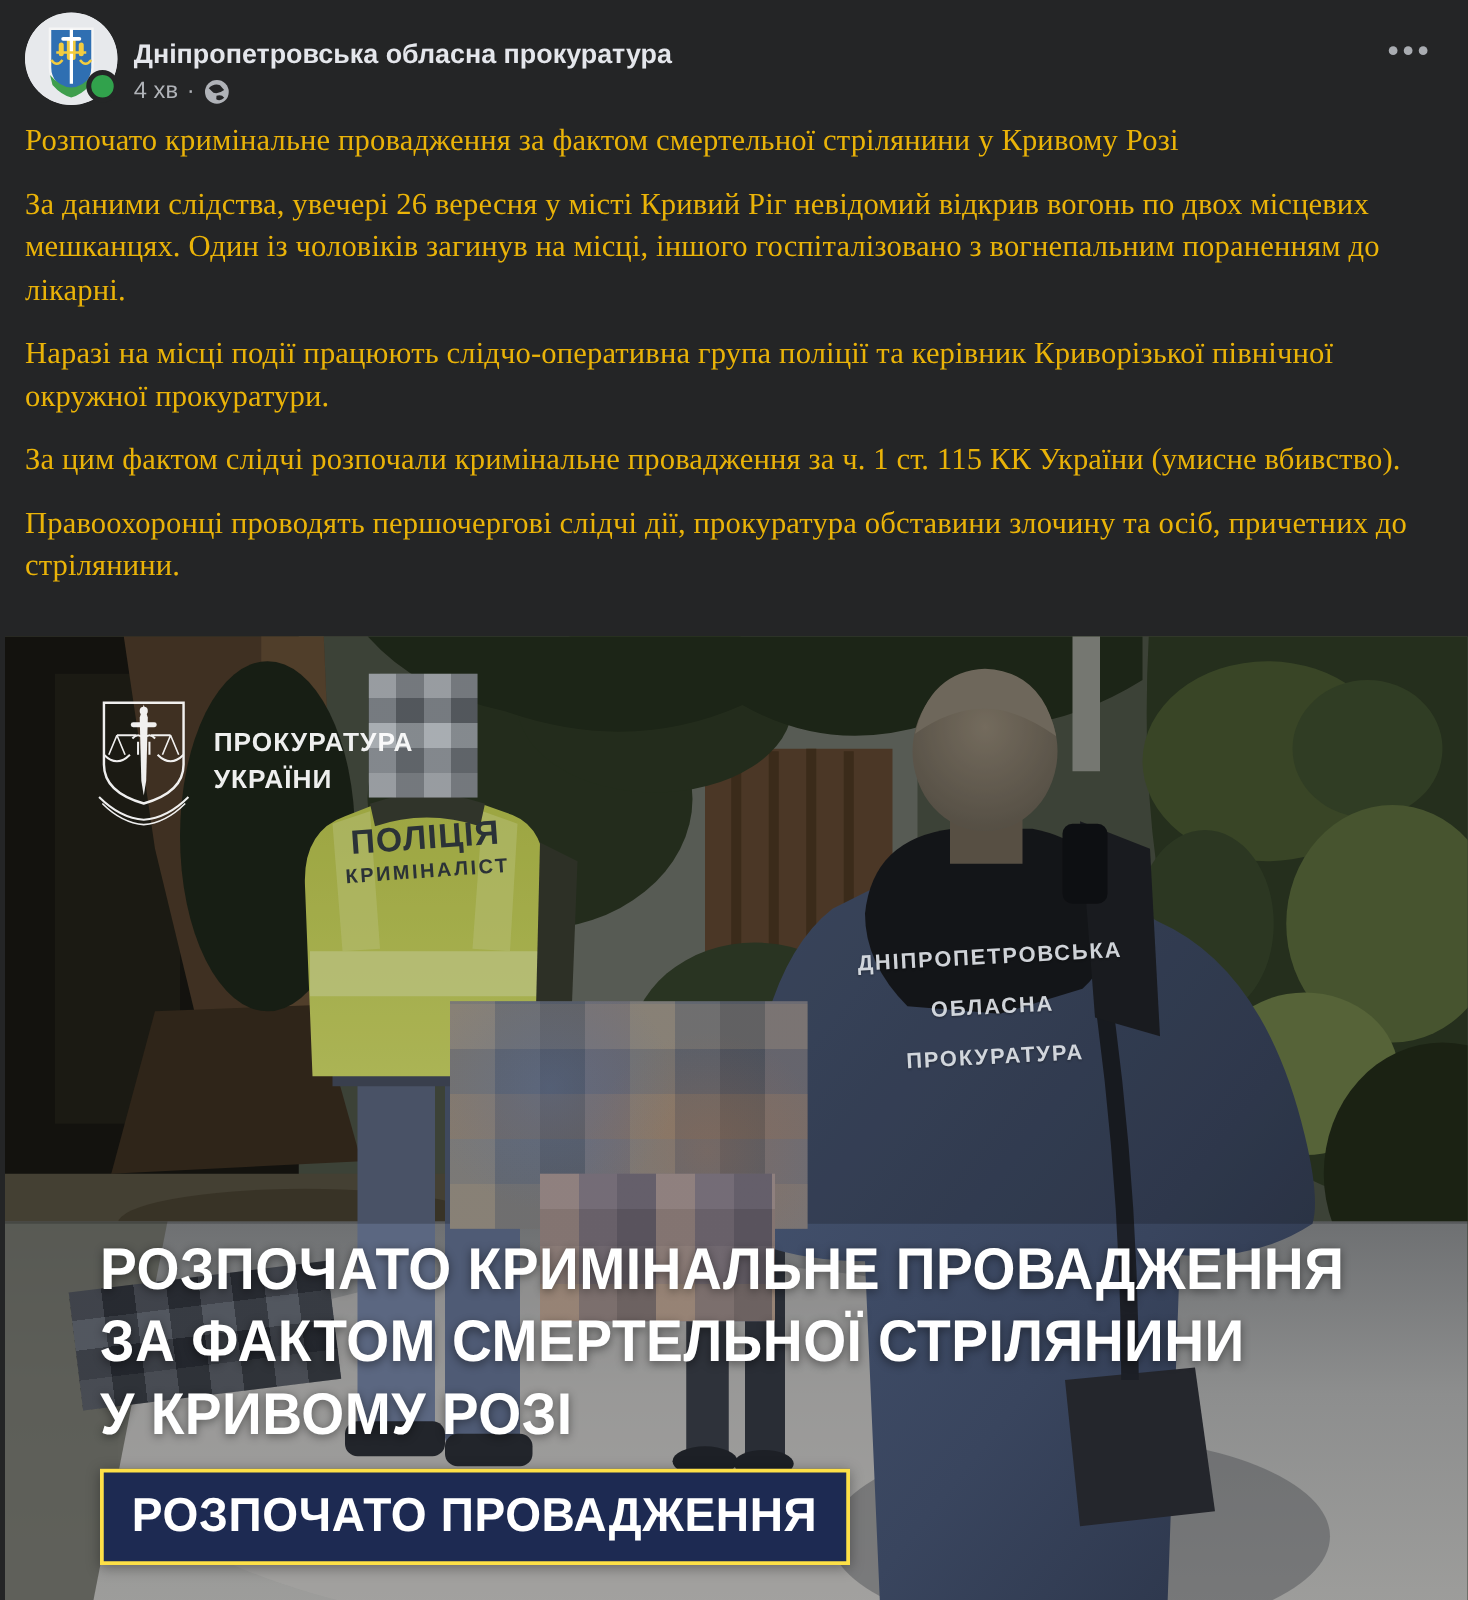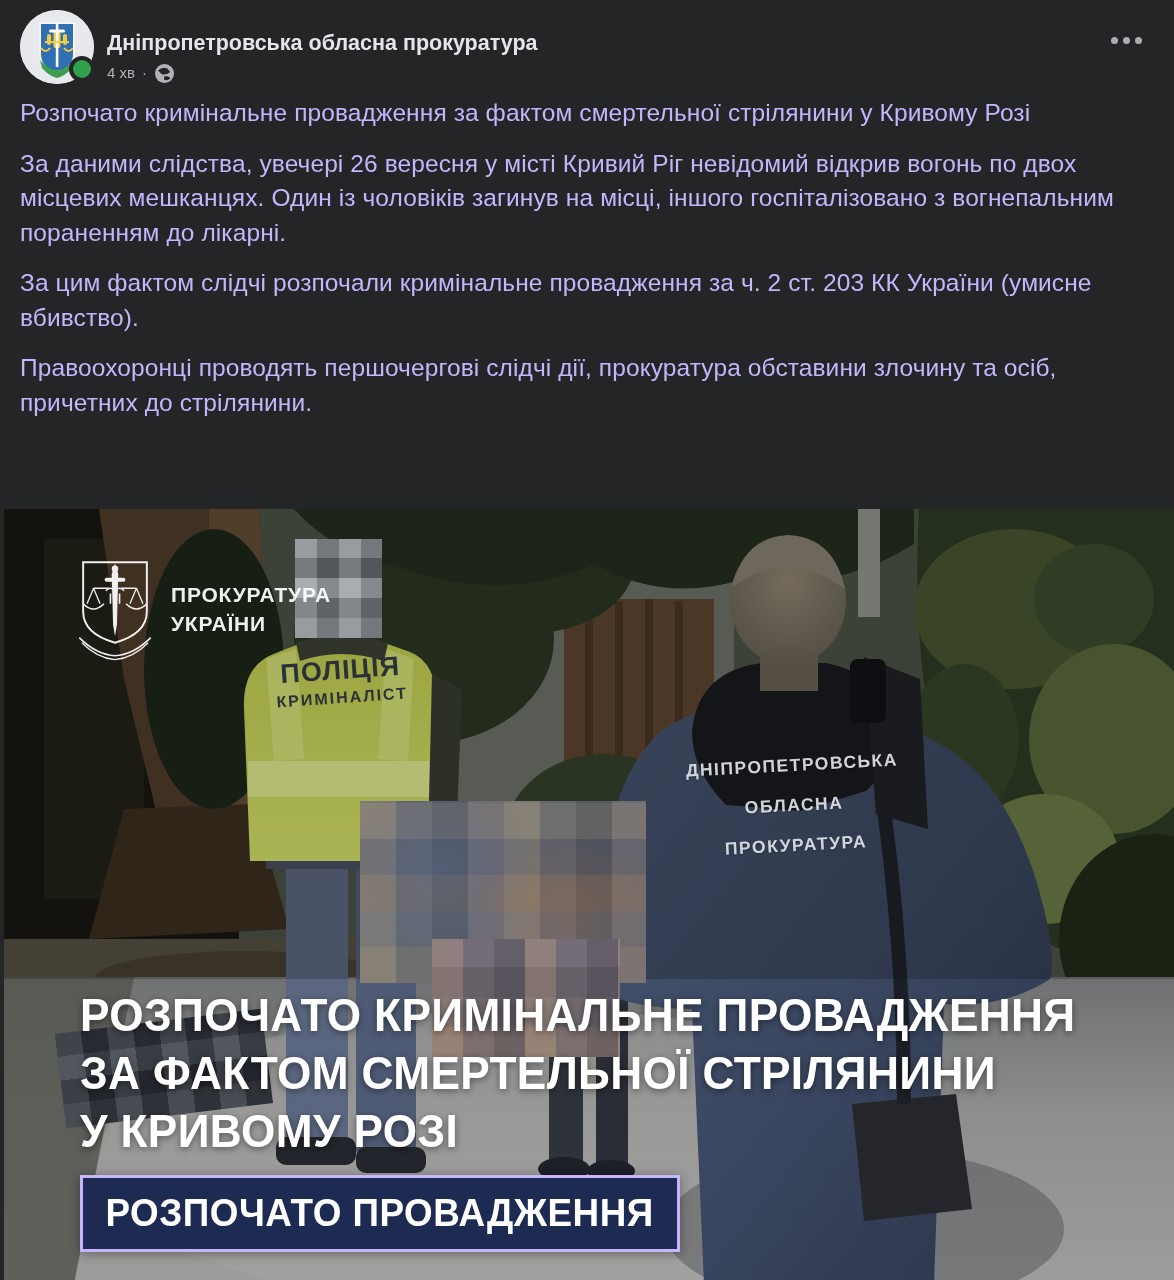--- a/index.html
+++ b/index.html
@@ -6,27 +6,27 @@
   body{width:1174px;height:1280px;overflow:hidden;font-family:"Liberation Sans",sans-serif;}
   .card{position:relative;width:1174px;height:1280px;background:#242526;color:#e4e6eb;}
 
   
   .hdr{display:flex;align-items:flex-end;gap:13px;padding:10px 18px 0 20px;}
   .avatar{position:relative;width:74px;height:74px;flex:0 0 74px;border-radius:50%;background:#e7e9ec;cursor:pointer;}
   .avatar svg{display:block;width:74px;height:74px;border-radius:50%;}
   .online{position:absolute;right:-1px;bottom:2px;width:18px;height:18px;border-radius:50%;background:#31a24c;border:4px solid #242526;}
   .hmeta{display:flex;flex-direction:column;margin-top:7px;}
   .pname{font-size:21.5px;font-weight:bold;color:#e4e6eb;line-height:26px;cursor:pointer;}
-  .sub{display:flex;align-items:center;gap:7px;margin-top:6px;color:#b0b3b8;font-size:15px;line-height:22px;}
+  .sub{display:flex;align-items:center;gap:7px;margin-top:6px;color:#b0b3b8;font-size:19px;line-height:22px;}
   .sub .ts{cursor:pointer;}
   .moreBtn{position:absolute;right:22px;top:24px;width:52px;height:32px;background:none;border:0;display:flex;align-items:center;justify-content:center;gap:5px;cursor:pointer;border-radius:16px;}
   .moreBtn i{width:7px;height:7px;border-radius:50%;background:#a9acb1;display:block;}
 
   
-  .post-text{padding:12px 18px 0 20px;font-size:24.5px;line-height:34.5px;color:#c4b5fd;letter-spacing:.1px;}
+  .post-text{padding:12px 18px 0 20px;font-size:24.5px;line-height:34.5px;color:#eab308;letter-spacing:.1px;font-family:Liberation Serif, serif;}
   .post-text p{margin:0 0 16px 0;}
 
   
   .photo{position:absolute;left:0;top:505px;width:1174px;height:775px;overflow:hidden;cursor:pointer;background:#3c4236;}
   .photo svg.scene{position:absolute;inset:0;width:100%;height:100%;}
 
   .mosaic{position:absolute;}
   .mz-main{left:356px;top:292px;width:286px;height:182px;background:
     repeating-linear-gradient(90deg,rgba(160,150,135,.45) 0 36px,rgba(105,110,120,.45) 36px 72px,rgba(75,80,92,.45) 72px 108px,rgba(130,122,128,.45) 108px 144px),
     repeating-linear-gradient(0deg,#746f68 0 36px,#5c6169 36px 72px,#6f6257 72px 108px,#4e535d 108px 144px);}
@@ -48,21 +48,21 @@
   .wm-text{font-weight:bold;font-size:21px;line-height:29px;letter-spacing:.8px;}
 
   .vest-text{position:absolute;left:246px;top:146px;width:182px;text-align:center;color:#2b3237;font-weight:bold;transform:rotate(-4deg);}
   .vest-text .vt1{font-size:27px;letter-spacing:1px;}
   .vest-text .vt2{font-size:16px;letter-spacing:2px;margin-top:3px;}
 
   .jacket-text{position:absolute;left:652px;top:236px;width:276px;text-align:center;color:#dfe3e8;font-weight:bold;font-size:17.5px;line-height:40px;letter-spacing:1.5px;transform:rotate(-3deg);opacity:.92;text-shadow:0 1px 2px rgba(0,0,0,.35);}
 
   .headline{position:absolute;left:76px;top:477px;color:#ffffff;font-weight:bold;font-size:47px;line-height:58px;letter-spacing:.4px;transform:scaleX(.94);transform-origin:left top;text-shadow:0 2px 8px rgba(0,0,0,.45);white-space:nowrap;}
 
-  .badge{position:absolute;left:76px;top:666px;width:600px;height:77px;background:#1d2a52;border:3px solid #c4b5fd;box-sizing:border-box;display:flex;align-items:center;justify-content:center;box-shadow:0 2px 10px rgba(0,0,0,.35);}
+  .badge{position:absolute;left:76px;top:666px;width:600px;height:77px;background:#1d2a52;border:3px solid #fde047;box-sizing:border-box;display:flex;align-items:center;justify-content:center;box-shadow:0 2px 10px rgba(0,0,0,.35);}
   .badge span{color:#fff;font-weight:bold;font-size:38px;letter-spacing:.5px;transform:scaleX(.97);white-space:nowrap;}
 </style>
 </head>
 <body>
 
 <div class="card">
 
   <header class="hdr">
     <div class="avatar">
       <svg viewBox="0 0 74 74">
@@ -94,21 +94,22 @@
     <button class="moreBtn">
       <i></i>
         <i></i>
         <i></i>
     </button>
   </header>
 
   <div class="post-text">
     <p>Розпочато кримінальне провадження за фактом смертельної стрілянини у Кривому Розі</p>
     <p>За даними слідства, увечері 26 вересня у місті Кривий Ріг невідомий відкрив вогонь по двох місцевих мешканцях. Один із чоловіків загинув на місці, іншого госпіталізовано з вогнепальним пораненням до лікарні.</p>
-    <p>За цим фактом слідчі розпочали кримінальне провадження за ч. 2 ст. 203 КК України (умисне вбивство).</p>
+    <p>Наразі на місці події працюють слідчо-оперативна група поліції та керівник Криворізької північної окружної прокуратури.</p>
+    <p>За цим фактом слідчі розпочали кримінальне провадження за ч. 1 ст. 115 КК України (умисне вбивство).</p>
     <p>Правоохоронці проводять першочергові слідчі дії, прокуратура обставини злочину та осіб, причетних до стрілянини.</p>
   </div>
 
   <figure class="photo" style="margin:4px">
 
     <svg class="scene" viewBox="0 0 1174 775" preserveAspectRatio="none">
       <defs>
         <linearGradient id="gRoad" x1="0" y1="0" x2="0" y2="1">
           <stop offset="0" stop-color="#6e7072"></stop>
             <stop offset="0.45" stop-color="#8d8e8e"></stop>

